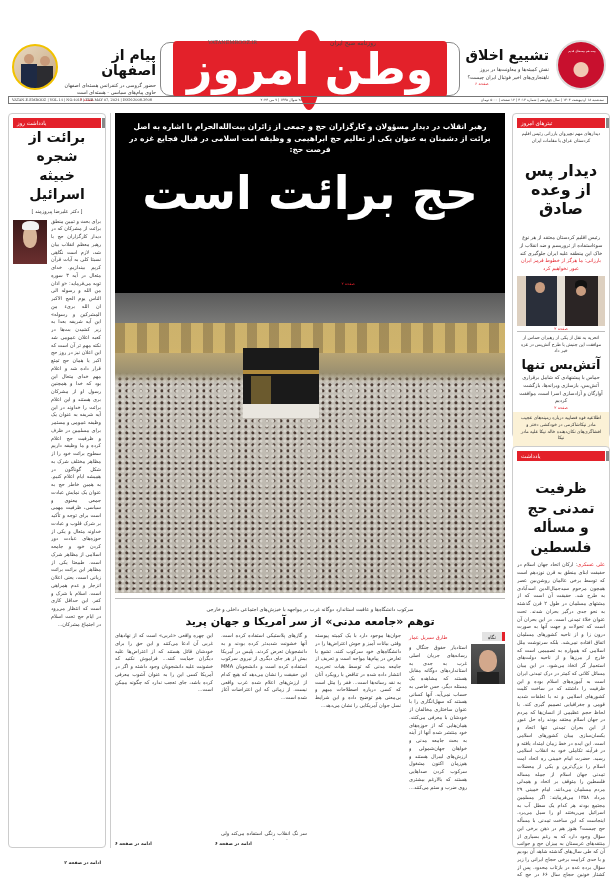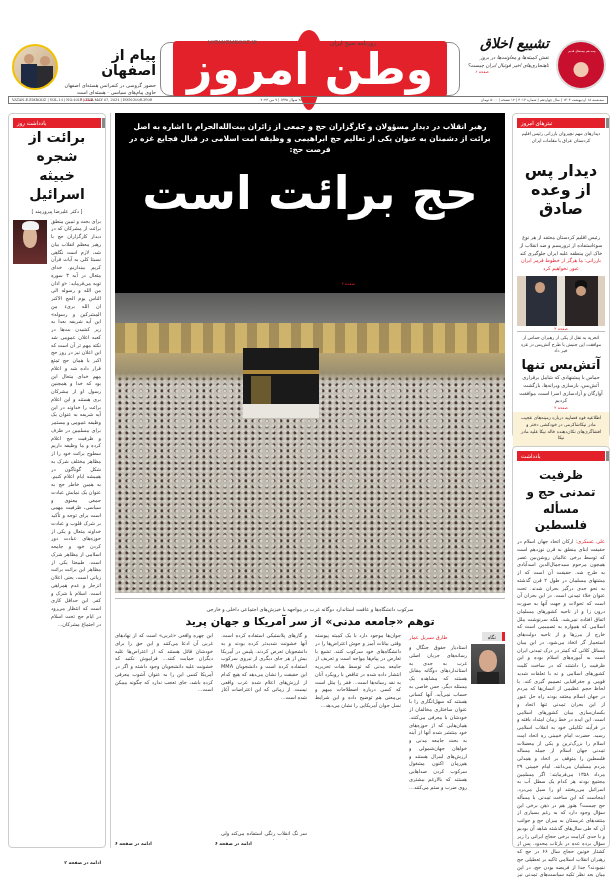--- a/index.html
+++ b/index.html
@@ -79,21 +79,21 @@
   </div>
 
   <div class="masthead-frame"></div>
   <div class="logo-drop"></div>
   <div class="logo">
     <span class="logo-text" style="background:#e3212a;color:#fff;padding:6px 14px;border-radius:4px;font-size:44px;">وطن امروز</span>
   </div>
   <div class="tagline">روزنامه صبح ایران</div>
   <div class="site-url">VATANEMROOZ.IR</div>
 
-  <div class="abs" style="left:455px; top:36px; width:94px; text-align:right;font-style:italic;">
+  <div class="abs" style="left:455px; top:48px; width:94px; text-align:right;">
     <div class="teaser-title">تشییع اخلاق</div>
     <div class="teaser-sub">نقش کمیته‌ها و معاونت‌ها در بروز ناهنجاری‌های اخیر فوتبال ایران چیست؟</div>
     <div class="page-ref" style="text-align:left; margin-left:20px;">صفحه ۶</div>
   </div>
   <div class="circle-img" style="left:556px; top:40px; width:50px; height:50px; border-color:#ddd; background: radial-gradient(circle at 50% 60%, #f1c9b3 0 7px, #c8102e 8px 30px);">
     <div style="position:absolute;left:4px;top:6px;width:40px;height:7px;background:#c8102e;border-radius:2px;font-size:3px;color:#fff;text-align:center;line-height:7px;">بیمه هم بیمه‌های قدیم</div>
   </div>
 </div>
 
 <div class="info-bar">
@@ -156,21 +156,21 @@
     <div class="col-title" style="font-size:13px; color:#e3212a;">خانه آتش</div>
     <div class="body-text" style="text-align:center;">آتش شاکرمی: مادر نیکا او را شکنجه کرده با تکه تون شکستن می‌زد و از خانه بیرون کرد. نیکا را مثل که آتش میهمان داشته حق حضور در خانه را نداشته و این شب‌ها...</div>
     <div class="page-ref" style="text-align:center;">صفحه ۲</div>
   </div>
 </div>
 
 <div class="side-box" style="left:512px; top:446px; width:98px; height:402px; padding:4px;">
   <div class="kicker">
       <span>یادداشت</span>
     </div>
-  <div class="col-title" style="font-size:12px; margin:6px 8px 4px; line-height:1.4;">ظرفیت تمدنی حج و مسأله فلسطین</div>
+  <div class="col-title" style="font-size:14px; margin:18px 8px 4px; line-height:1.4;">ظرفیت تمدنی حج و مسأله فلسطین</div>
   <div class="body-text" style="height:355px; overflow:hidden;">
     <span class="red">علی عسکری</span>:
     <span>ارکان اتحاد جهان اسلام در حقیقت ابنای منطق به قرن نوزدهم است که توسط برخی عالمان روشن‌بین عصر همچون مرحوم سیدجمال‌الدین اسدآبادی به طرح شد. حقیقت آن است که از مشتهای مسلمان در طول ۲ قرن گذشته به نحو جدی درگیر بحران شدند. تحت عنوان خلاء تمدنی است. در این بحران آن است که تحولات و جهت آنها به صورت درون زا و از ناحیه کشورهای مسلمان اتفاق افتاده نمی‌شد. بلکه سرنوشت ملل اسلامی که همواره به تصمیمی است که خارج از مرزها و از ناحیه دولت‌های استعمار گر اتخاذ می‌شود. در این میان مسائل کلانی که کمتر در درک تمدنی ایران است به آموزه‌های اسلام بوده و این ظرفیت را داشتند که در ساخت کلیت کشورهای اسلامی و نه با تعلقات شدید قومی و جغرافیایی تصمیم گیری کند. با لحاظ حجم عظیمی از انسان‌ها که مردم در جهان اسلام معتقد بودند راه حل عبور از این بحران تمدنی تنها اتحاد و یکسان‌سازی میان کشورهای اسلامی است. این ایده در خط زمان امتداد یافته و در فرآیند تکاملی خود به انقلاب اسلامی رسید. حضرت امام خمینی ره اتحاد امت اسلام را بزرگ‌ترین و یکی از معضلات تمدنی جهان اسلام از جمله مساله فلسطین را متوقف بر اتحاد و همدلی مردم مسلمان می‌دانند. امام خمینی ۲۹ مرداد ۱۳۵۸ می‌فرمایند: اگر مسلمین مجتمع بودند هر کدام یک سطل آب به اسرائیل می‌ریختند او را سیل می‌برد. اینجاست که این ساخت تمدنی با مسأله حج چیست؟ هنوز هم در ذهن برخی این سؤال وجود دارد که به رغم بسیاری از منتقدهای عربستان به میزان حج و جوانب آن که طی سال‌های گذشته شاهد آن بودیم و با حدی کرامت برخی حجاج ایرانی را زیر سؤال برده عده در بازتاب محدود. پس از کشتار خونین حجاج سال ۶۶ در حج که رهبران انقلاب اسلامی تاکید بر تعطیلی حج ننمودند؟ جدا از فریضه بودن حج، در این میان بعد نظر تکیه سیاست‌های تمدنی نیز وجود دارد...</span>
   </div>
   <div class="cont" style="margin-top:2px;">ادامه در صفحه ۶</div>
 </div>
 
 <div class="abs" style="left:115px; top:598px; width:390px; height:252px;">
   <div class="rule"></div>
   <div style="font-size:5px; text-align:center; margin-top:7px; color:#333;">سرکوب دانشگاه‌ها و عاقبت استاندارد دوگانه غرب در مواجهه با خیزش‌های اجتماعی داخلی و خارجی</div>

